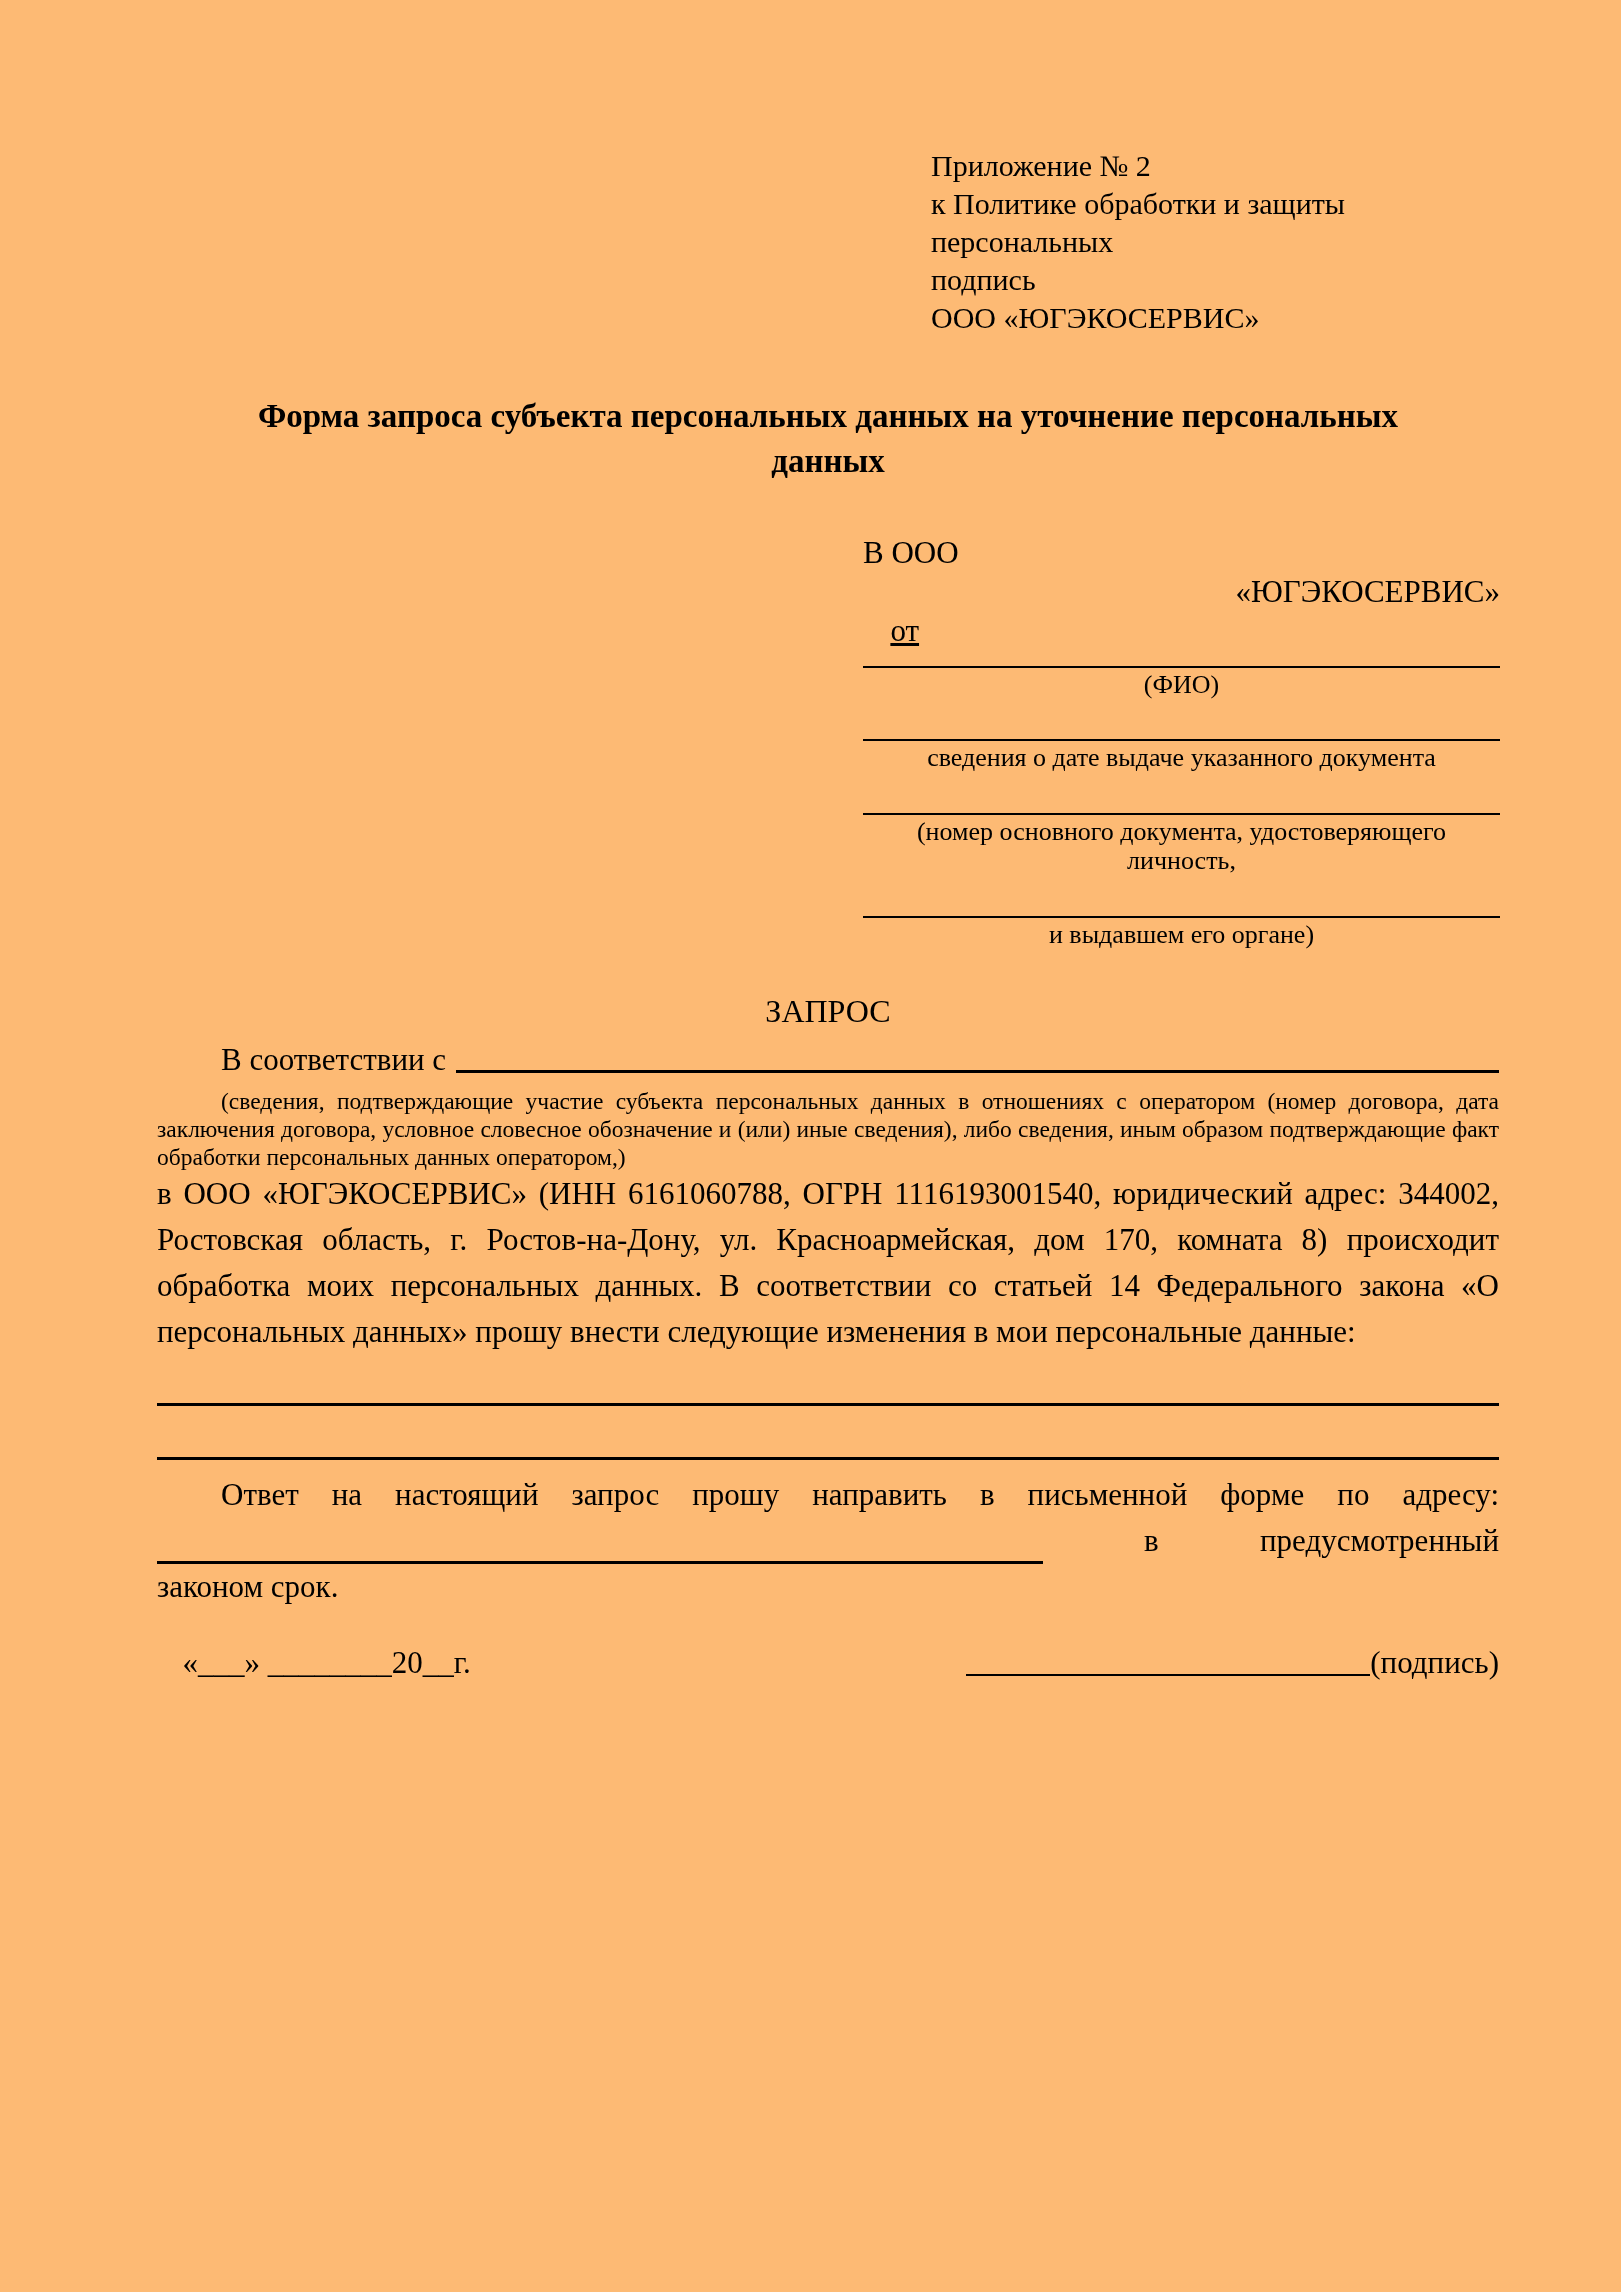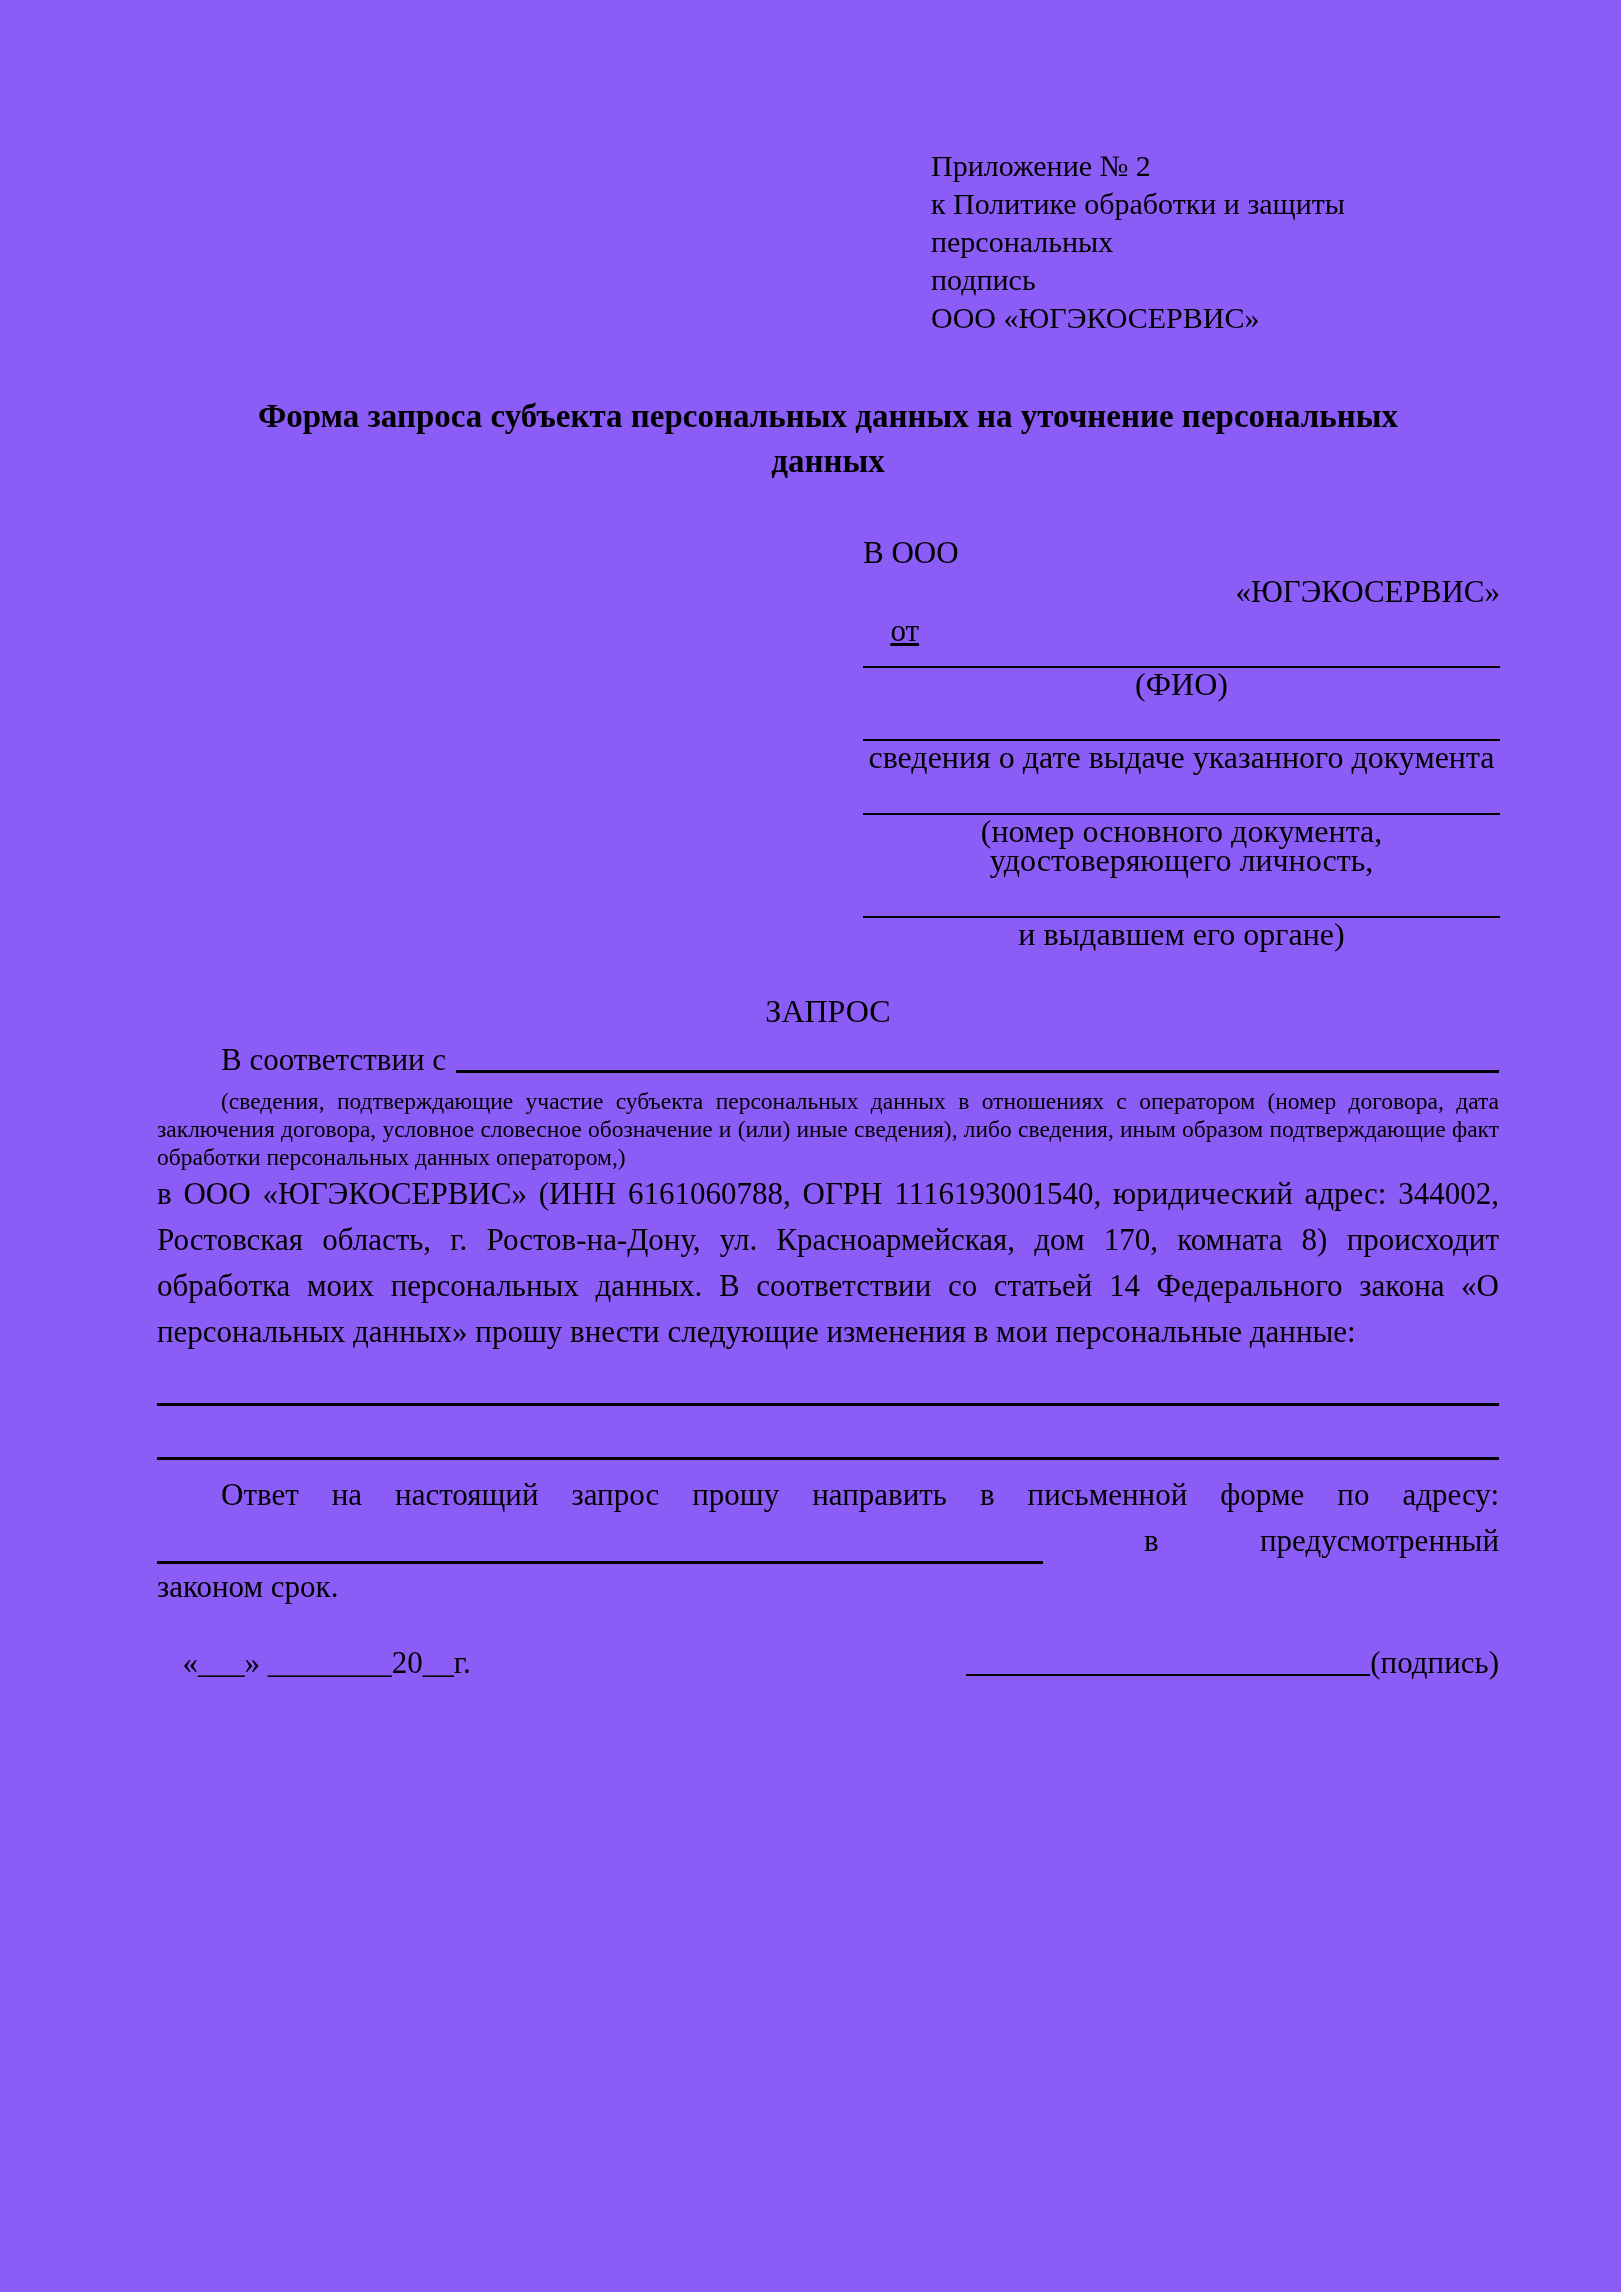--- a/index.html
+++ b/index.html
@@ -5,21 +5,21 @@
   * { margin: 0; padding: 0; box-sizing: border-box; }
   html, body { background: #ffffff; }
   body {
     width: 1621px; height: 2293px;
     font-family: "Liberation Serif", "DejaVu Serif", serif;
     color: #000000;
   }
   .page {
     width: 1621px; height: 2293px;
     padding: 147px 122px 0 157px;
-    background: #8b5cf6;
+    background: #fdba74;
     overflow: hidden;
   }
 
   
   .header-block { margin-left: 774px; font-size: 30px; line-height: 38px; }
 
   
   .title {
     margin: 57px auto 0 auto;
     max-width: 1166px;
@@ -31,21 +31,21 @@
 
   
   .addressee { margin-top: 49px; margin-left: 706px; width: 637px; font-size: 31px; }
   .addr-line1 { line-height: 39px; }
   .addr-line2 { line-height: 39px; padding-left: 17.6px; text-align: right; }
   .addr-line3 { line-height: 39px; padding-left: 27.4px; text-decoration: underline; }
   .field { margin-bottom: 33px; }
   .blank-line { height: 9.8px; border-bottom: 2.9px solid #000; }
   .field-caption {
     text-align: center;
-    font-size: 32px;
+    font-size: 26px;
     line-height: 29px;
     padding-top: 2px;
   }
 
   
   .request-heading { margin-top: 39px; text-align: center; font-size: 32px; line-height: 46px; }
   .intro-row { display: flex; align-items: flex-start; font-size: 31px; line-height: 43px; margin-top: 3.9px; }
   .intro-prefix { padding-left: 64px; white-space: nowrap; }
   .fill-line { flex: 1 1 auto; border-bottom: 3.9px solid #000; height: 35px; margin-left: 9.8px; }
   .small-note {

